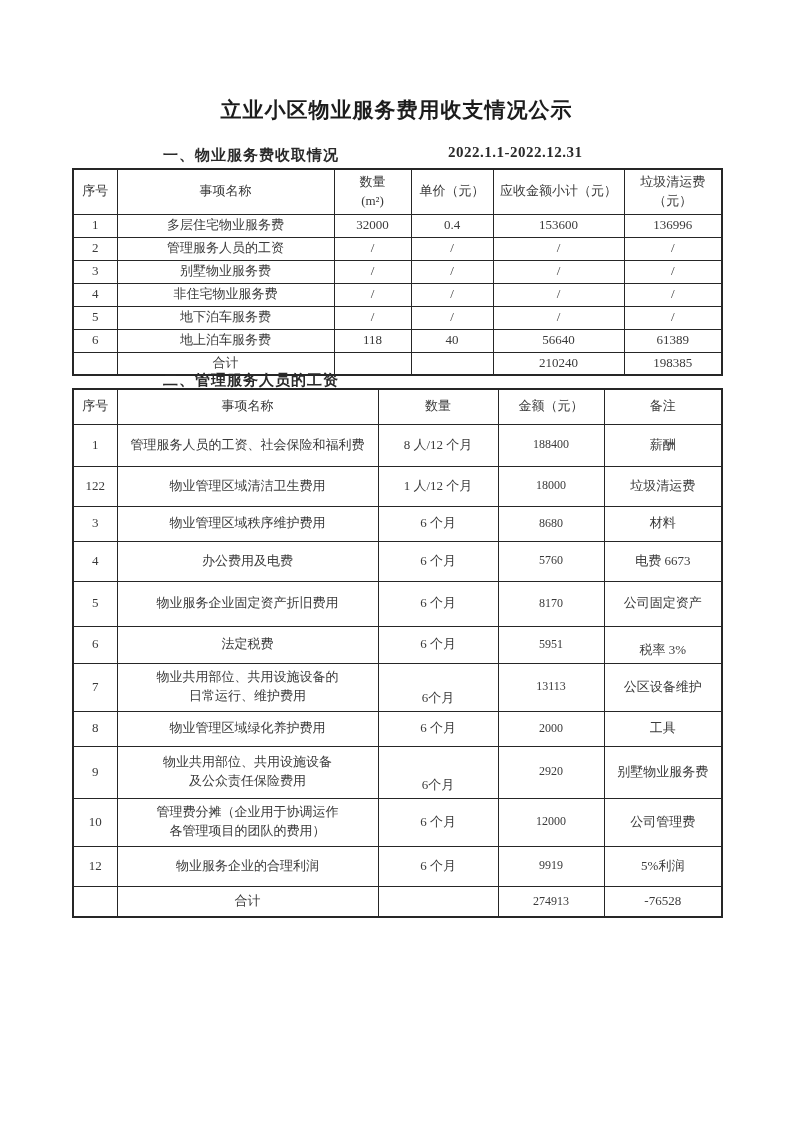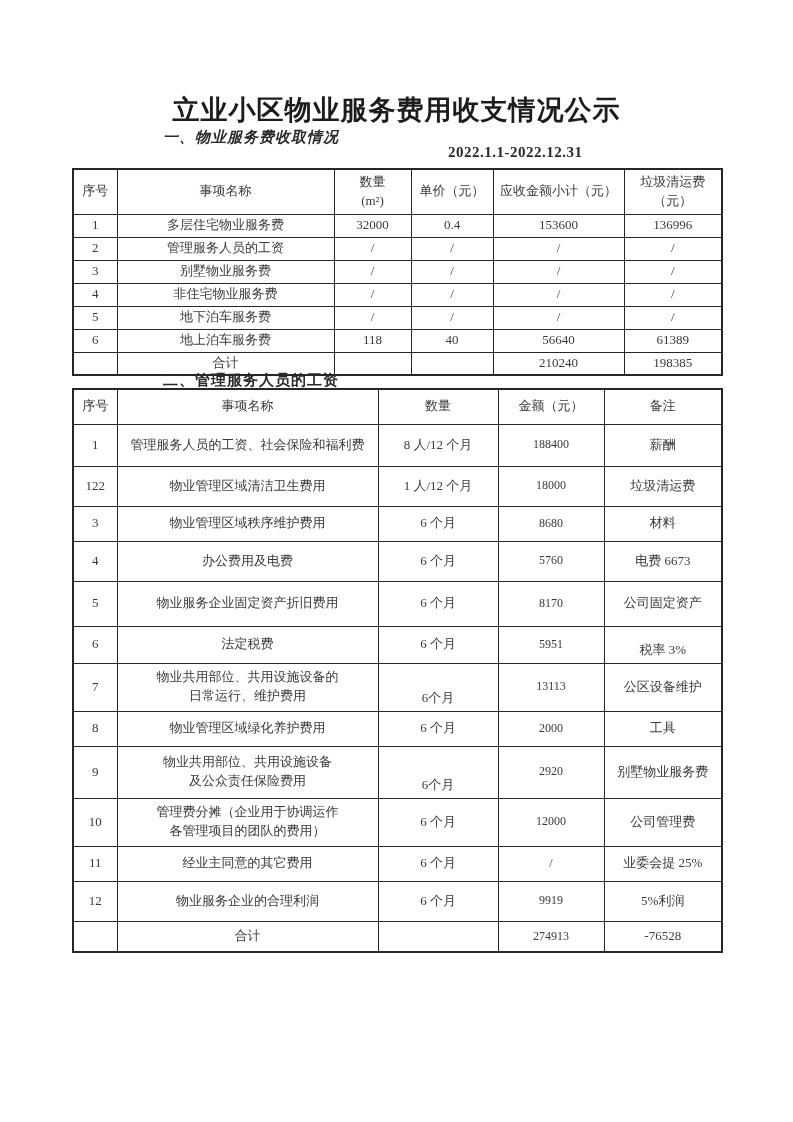--- a/index.html
+++ b/index.html
@@ -11,38 +11,38 @@
     margin: 0 auto;
     overflow: hidden;
     font-family: "Liberation Serif", "DejaVu Serif", serif;
     color: #3a3a3a;
   }
   .title {
     position: absolute;
     top: 95px; left: 0;
     width: 100%;
     text-align: center;
-    font-size: 27px;
+    font-size: 21px;
     line-height: 30px;
     letter-spacing: 1px;
     color: #1c1c1c;
     margin: 0;
   }
   .title-serif { font-family: "Liberation Serif", "DejaVu Serif", serif; font-weight: 700; }
   .title-sans  { font-family: "Liberation Sans", "DejaVu Sans", sans-serif; font-weight: 700; }
   .sec-heading {
     position: absolute;
     left: 163px;
     font-family: "Liberation Sans", "DejaVu Sans", sans-serif;
     font-weight: 700;
     font-size: 15px;
     color: #2a2a2a;
     letter-spacing: 1px;
   }
-  .sec1 { top: 128px; font-style: italic; }
+  .sec1 { top: 146px; }
   .sec2 { top: 371px; }
   .period {
     position: absolute;
     top: 144px; left: 448px;
     font-family: "Liberation Serif", "DejaVu Serif", serif;
     font-weight: 700;
     font-size: 15px;
     color: #2a2a2a;
     letter-spacing: 0.5px;
   }
@@ -253,27 +253,20 @@
         <td>别墅物业服务费</td>
       </tr>
       <tr style="height:48px">
         <td>10</td>
         <td>管理费分摊（企业用于协调运作
 各管理项目的团队的费用）</td>
         <td class="qty">6 个月</td>
         <td class="amt">12000</td>
         <td>公司管理费</td>
       </tr>
-      <tr style="height:35px">
-        <td>11</td>
-        <td>经业主同意的其它费用</td>
-        <td class="qty">6 个月</td>
-        <td class="amt">/</td>
-        <td>业委会提 25%</td>
-      </tr>
       <tr style="height:40px">
         <td>12</td>
         <td>物业服务企业的合理利润</td>
         <td class="qty">6 个月</td>
         <td class="amt">9919</td>
         <td>5%利润</td>
       </tr>
       <tr style="height:31px">
         <td></td>
         <td>合计</td>

